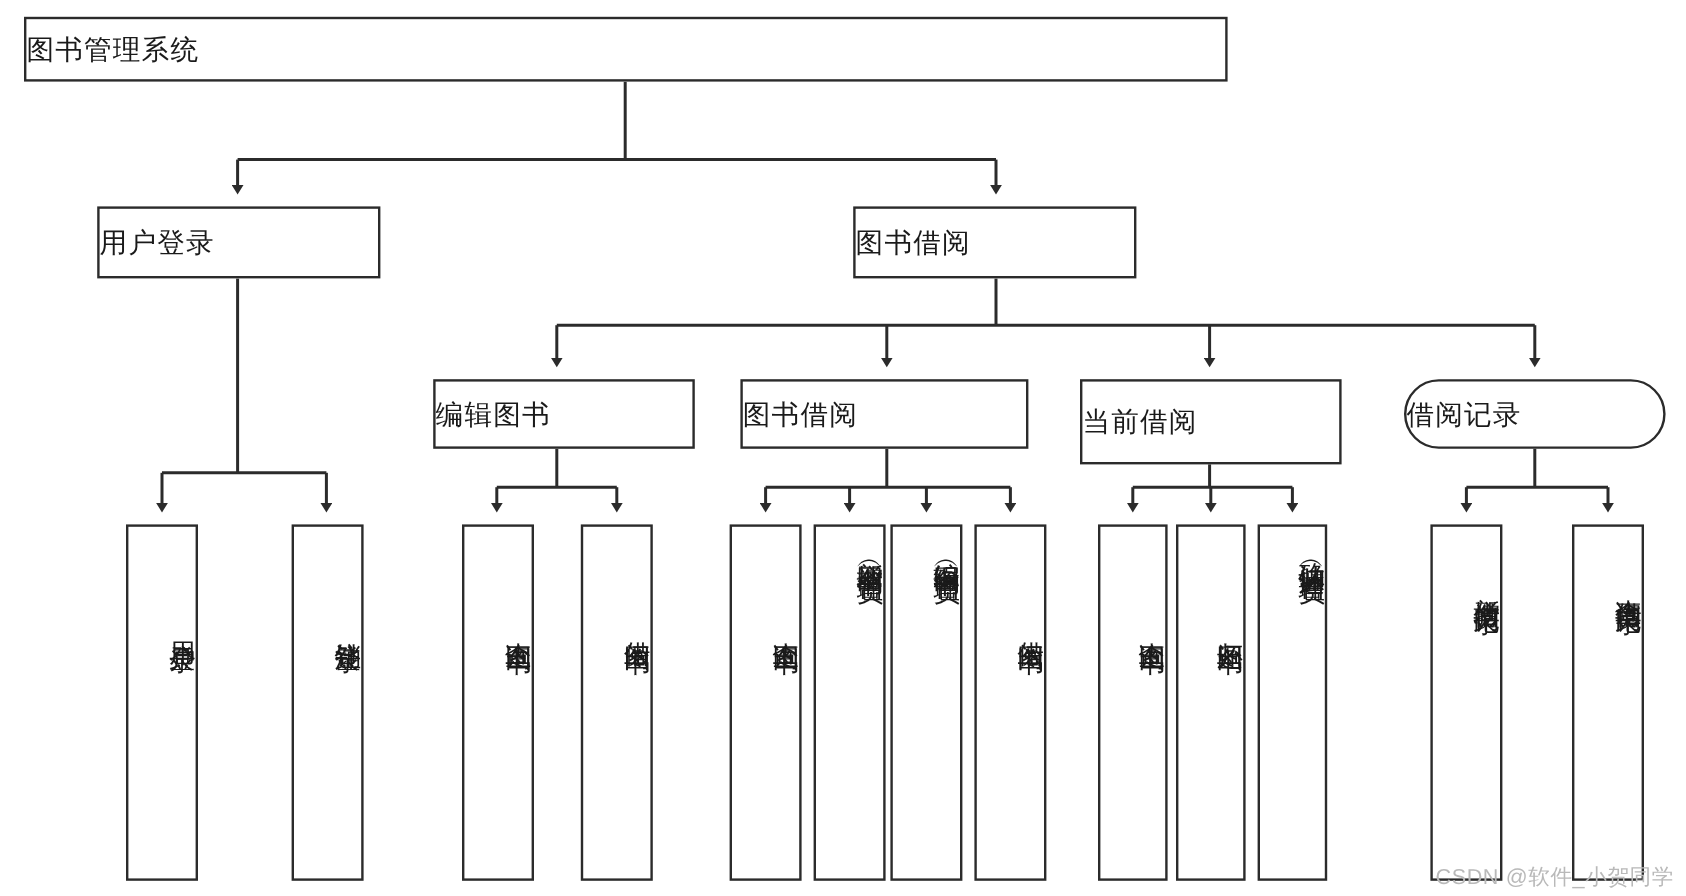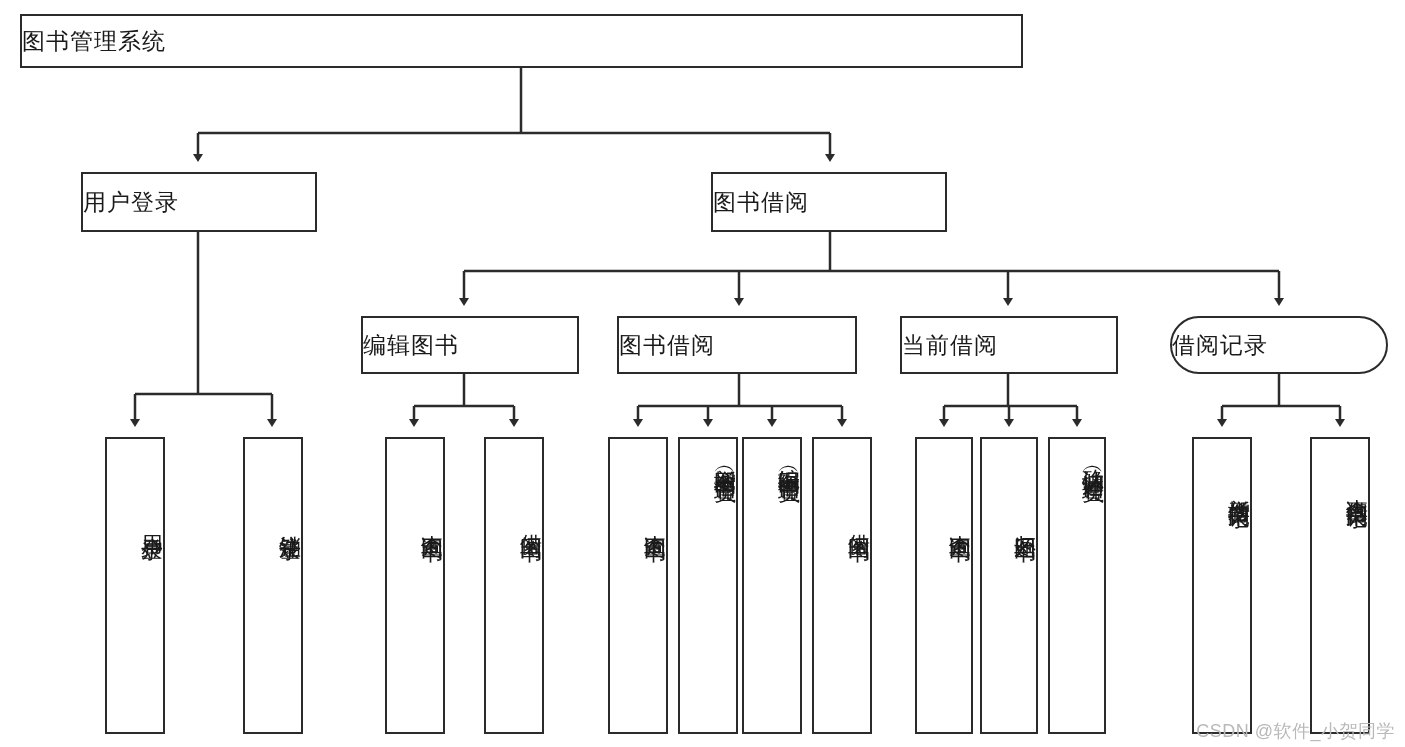--- a/index.html
+++ b/index.html
@@ -134,21 +134,21 @@
   <div class="node horiz" style="left:711px; top:172px; width:236px; height:60px;">
     <span>图书借阅</span>
   </div>
 
   <div class="node horiz" style="left:361px; top:316px; width:218px; height:58px;">
     <span>编辑图书</span>
   </div>
   <div class="node horiz" style="left:617px; top:316px; width:240px; height:58px;">
     <span>图书借阅</span>
   </div>
-  <div class="node horiz" style="left:900px; top:316px; width:218px; height:58px;">
+  <div class="node horiz" style="left:900px; top:316px; width:218px; height:71px;">
     <span>当前借阅</span>
   </div>
   <div class="node horiz" style="left:1170px; top:316px; width:218px; height:58px;border-radius:29px;">
     <span>借阅记录</span>
   </div>
 
   <div class="node vert" style="left:105px; top:437px; width:60px; height:297px; padding-top:78px;">
     <span class="vtext">用户登录</span>
   </div>
   <div class="node vert" style="left:243px; top:437px; width:60px; height:297px; padding-top:78px;">

